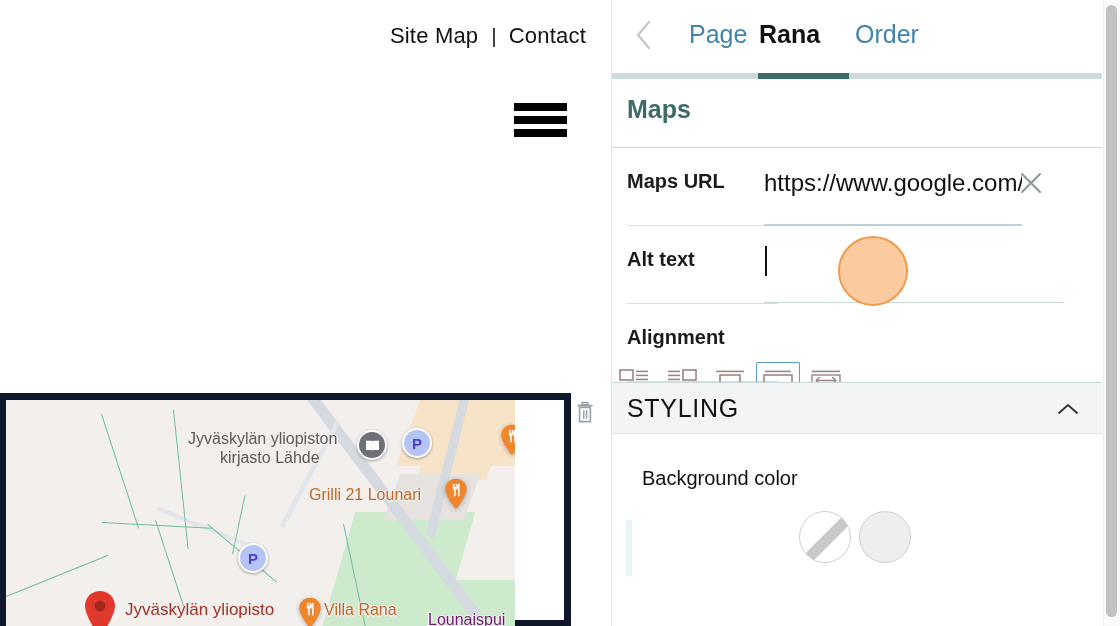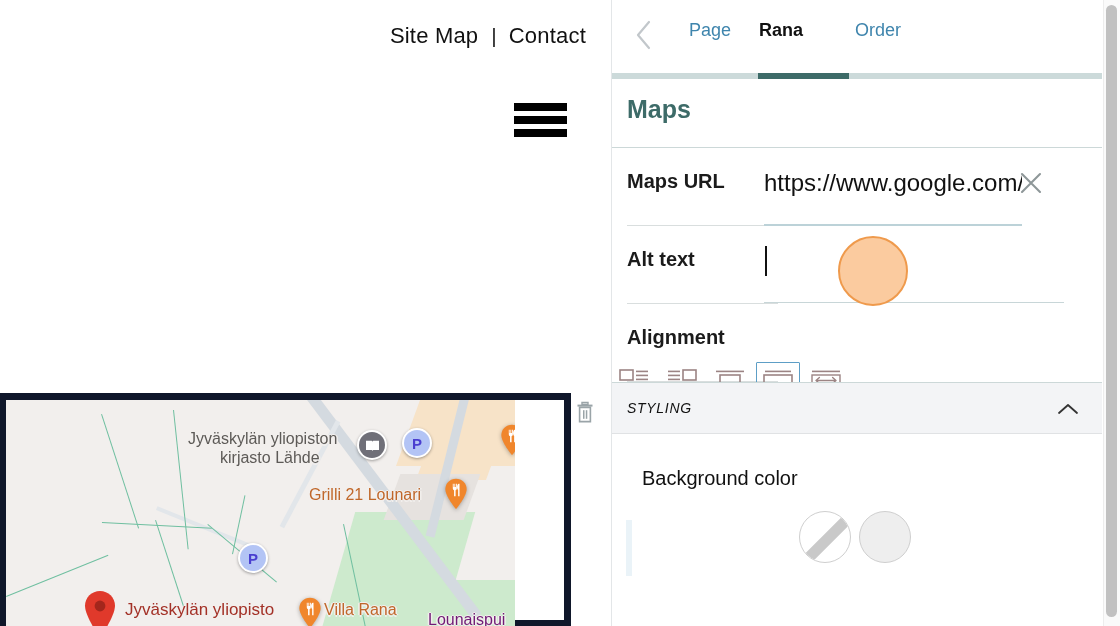--- a/index.html
+++ b/index.html
@@ -108,21 +108,21 @@
     position: relative; height: 72px; width: 490px;
     display: flex; align-items: center;
   }
   #back-chevron {
     position: absolute; left: 15px; top: 18px;
     width: 34px; height: 34px; cursor: pointer;
     display: flex; align-items: center; justify-content: center;
   }
   #tabbar .tab {
     position: absolute; top: 20px;
-    font-size: 18px; color: #3f85ad; cursor: pointer;
+    font-size: 25px; color: #3f85ad; cursor: pointer;
     font-family: "Liberation Sans", sans-serif;
   }
   #tabbar .tab.active { color: #111; font-weight: 700; }
   #tab-page  { left: 77px; }
   #tab-block { left: 147px; }
   #tab-order { left: 243px; }
 
   #tab-track {
     position: absolute; left: 0; top: 73px;
     width: 490px; height: 6px; background: #ccdada;
@@ -209,23 +209,22 @@
 
   
   #styling-head {
     position: relative; width: 490px; height: 52px;
     background: #f3f4f6;
     border-top: 1px solid #ccd8d8;
     border-bottom: 1px solid #e0e2e4;
     display: flex; align-items: center; cursor: pointer;
   }
   #styling-head .stxt {
-    margin-left: 15px; font-size: 14px; color: #111; letter-spacing: .7px;
-    font-family: "Liberation Sans", sans-serif;
-    font-style: italic;
+    margin-left: 15px; font-size: 25px; color: #111; letter-spacing: .7px;
+    font-family: "Liberation Sans", sans-serif;
   }
   #styling-chevron {
     position: absolute; right: 22px; top: 14px;
     width: 24px; height: 24px;
     display: flex; align-items: center; justify-content: center;
   }
 
   #bg-row { position: relative; width: 490px; height: 100px; }
   #bg-label {
     position: absolute; left: 30px; top: 33px;

